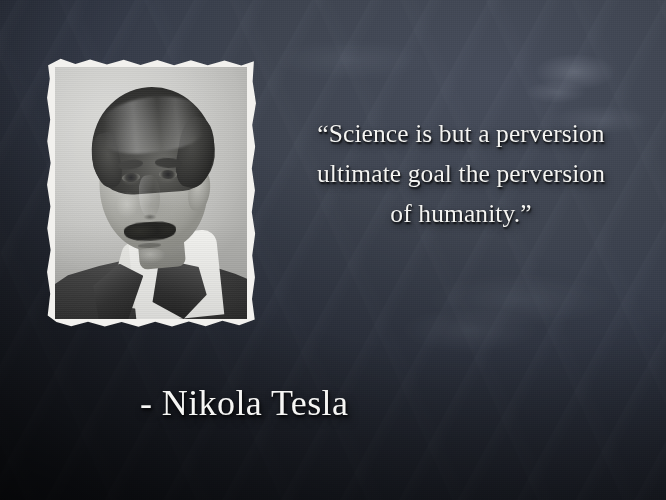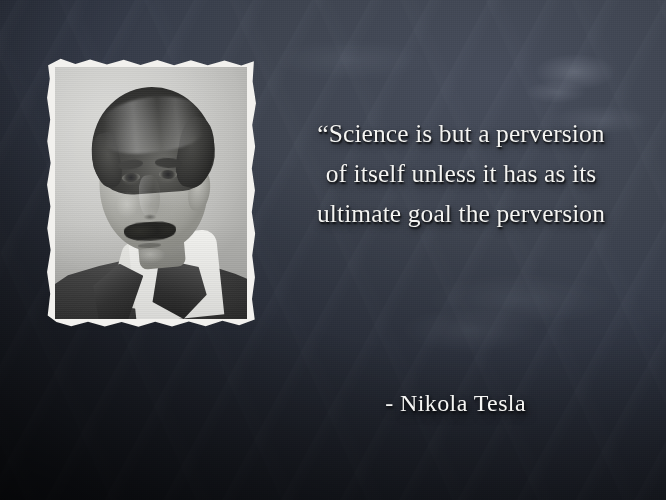--- a/index.html
+++ b/index.html
@@ -300,26 +300,26 @@
     letter-spacing: .1px;
     text-shadow:
       1px 2px 2px rgba(0,0,0,0.80),
       2px 4px 7px rgba(0,0,0,0.55),
       0 0 1px rgba(0,0,0,0.5);
   }
   .quote .ln { display: block; white-space: nowrap; }
 
   .attribution {
     position: absolute;
-    left: 150px;
+    left: 140px;
     top: 383px;
     width: 376px;
-    text-align: right;
+    text-align: left;
     color: #f6f6f4;
-    font-size: 24px;
+    font-size: 36px;
     line-height: 40px;
     letter-spacing: .4px;
     text-shadow:
       1px 2px 3px rgba(0,0,0,0.82),
       3px 5px 9px rgba(0,0,0,0.55);
   }
 </style>
 </head>
 <body>
 
@@ -360,19 +360,19 @@
       <div class="pf mustache"></div>
       <div class="pf mouth"></div>
       <div class="pf chin"></div>
       <div class="photo-grain"></div>
       <div class="photo-tone"></div>
     </div>
   </div>
 
   <div class="quote">
     <span class="ln">“Science is but a perversion</span>
-    <span class="ln">of itself unless it has as its</span>
     <span class="ln">ultimate goal the perversion</span>
+    <span class="ln">of humanity.”</span>
   </div>
 
   <div class="attribution">- Nikola Tesla</div>
 
 </div>
 
 </body></html>

